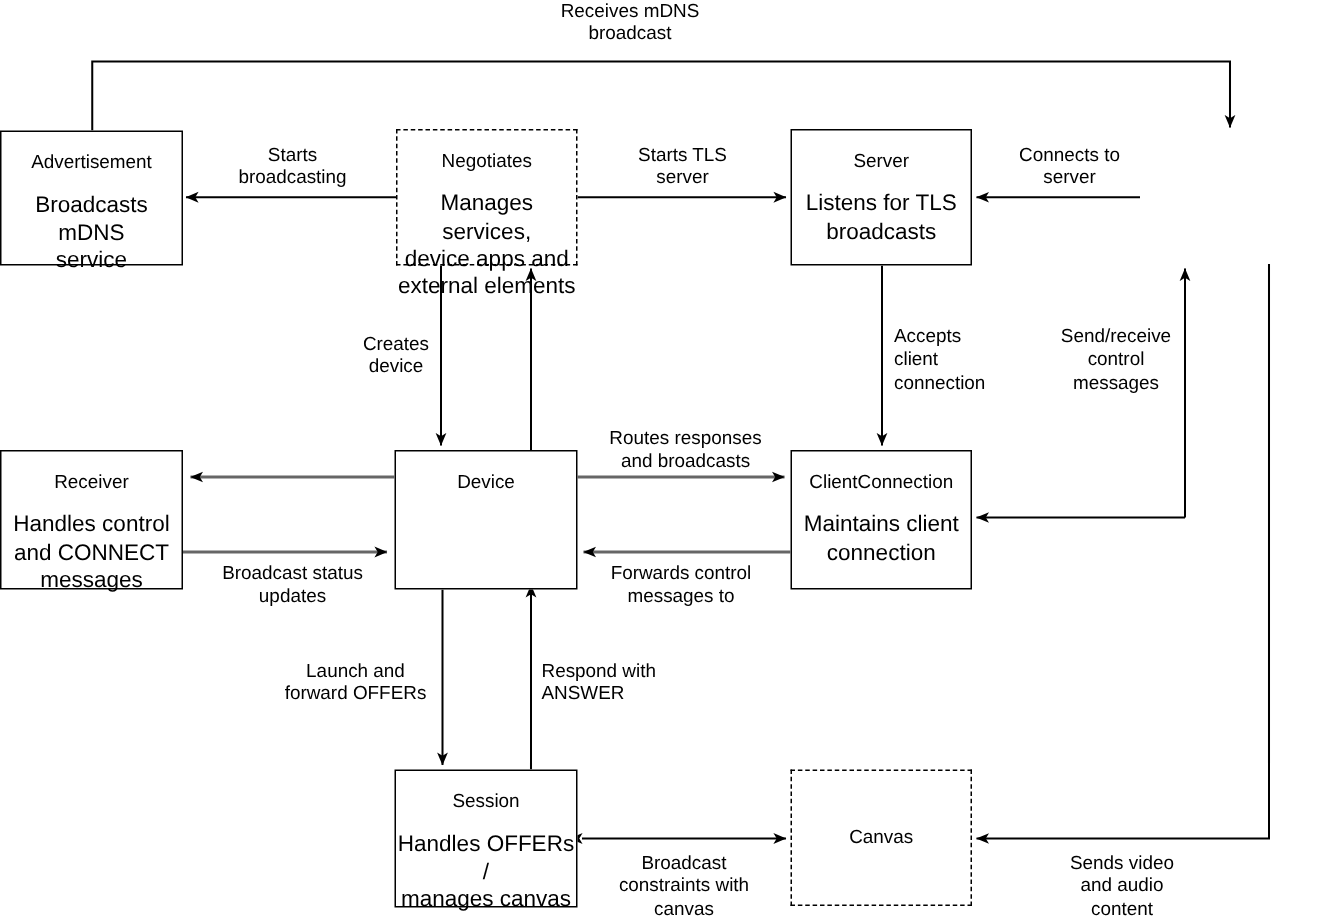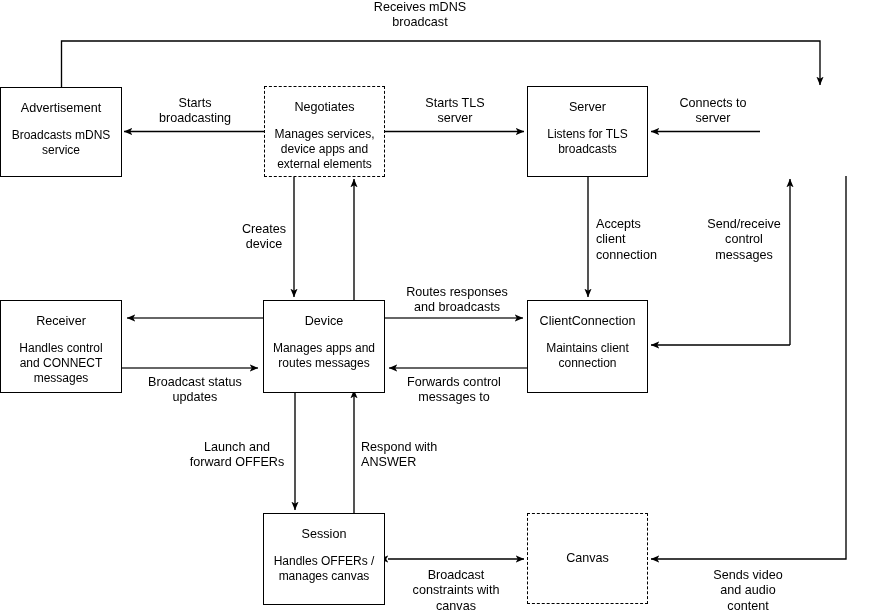--- a/index.html
+++ b/index.html
@@ -12,21 +12,21 @@
   svg#wires{position:absolute;left:0;top:0;width:881px;height:615px;pointer-events:none;}
 
   .node{
     position:absolute;box-sizing:border-box;background:#ffffff;
     display:flex;flex-direction:column;align-items:center;
     text-align:center;line-height:1.22;
   }
   .node.solid{border:1.4px solid #000000;}
   .node.dashed{border:1.5px dashed #000000;}
   .node .ttl{font-size:12.6px;width:100%;}
-  .node .sub{font-size:12px;width:100%;}
+  .node .sub{font-size:15px;width:100%;}
 
   
   .node.two .ttl{margin-top:13px;}
   .node.two .sub{margin-top:12px;}
   .node.one{justify-content:center;}
 
   .lbl{
     position:absolute;font-size:12.6px;line-height:1.23;
     text-align:center;color:#000000;white-space:pre-line;
   }
@@ -109,22 +109,20 @@
 
   <div class="node solid two" style="left:0px;top:300px;width:122px;height:93px;">
     <div class="ttl">Receiver</div>
     <div class="sub" style="white-space: pre-line;">Handles control
 and CONNECT
 messages</div>
   </div>
 
   <div class="node solid two" style="left:263px;top:300px;width:122px;height:93px;">
     <div class="ttl">Device</div>
-    <div class="sub" style="white-space: pre-line;">Manages apps and
-routes messages</div>
   </div>
 
   <div class="node solid two" style="left:527px;top:300px;width:121px;height:93px;">
     <div class="ttl">ClientConnection</div>
     <div class="sub" style="white-space: pre-line;">Maintains client
 connection</div>
   </div>
 
   <div class="node solid two" style="left:263px;top:513px;width:122px;height:92px;">
     <div class="ttl">Session</div>

